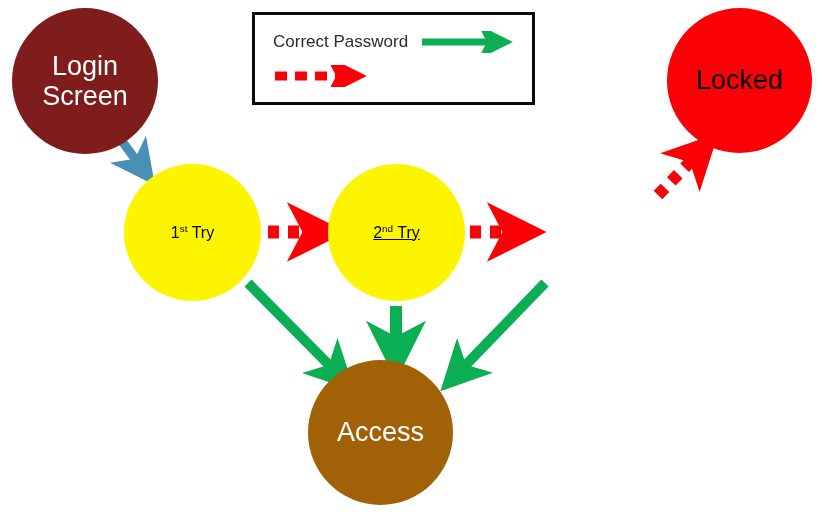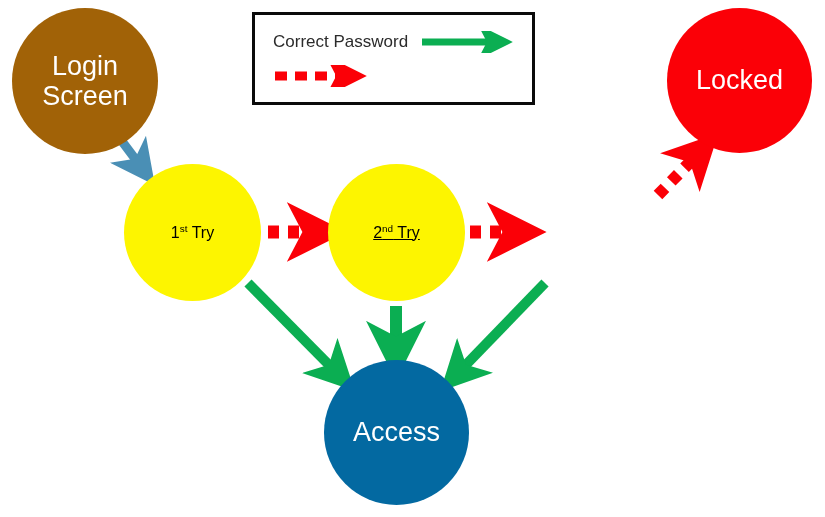--- a/index.html
+++ b/index.html
@@ -32,33 +32,33 @@
     width: 100%;
     white-space: pre-line;
   }
 
   
   #node-login {
     left: 12px;
     top: 8px;
     width: 146px;
     height: 146px;
-    background: #a16207;
+    background: #7f1d1d;
     color: #ffffff;
     font-size: 27px;
   }
 
   
   #node-locked {
     left: 667px;
     top: 8px;
     width: 145px;
     height: 145px;
     background: #FB0007;
-    color: #ffffff;
+    color: #000000;
     font-size: 27px;
   }
 
   
   .node-try {
     top: 164px;
     width: 137px;
     height: 137px;
     background: #FDF500;
     color: #000000;
@@ -68,25 +68,25 @@
   #node-try2 { left: 328px; text-decoration: underline; }
   #node-try3 { left: 528px; }
   .node-try sup {
     font-size: 0.62em;
     vertical-align: super;
     line-height: 0;
   }
 
   
   #node-access {
-    left: 324px;
+    left: 308px;
     top: 360px;
     width: 145px;
     height: 145px;
-    background: #0369a1;
+    background: #a16207;
     color: #ffffff;
     font-size: 27px;
   }
 
   
   #legend {
     position: absolute;
     left: 252px;
     top: 12px;
     width: 283px;

